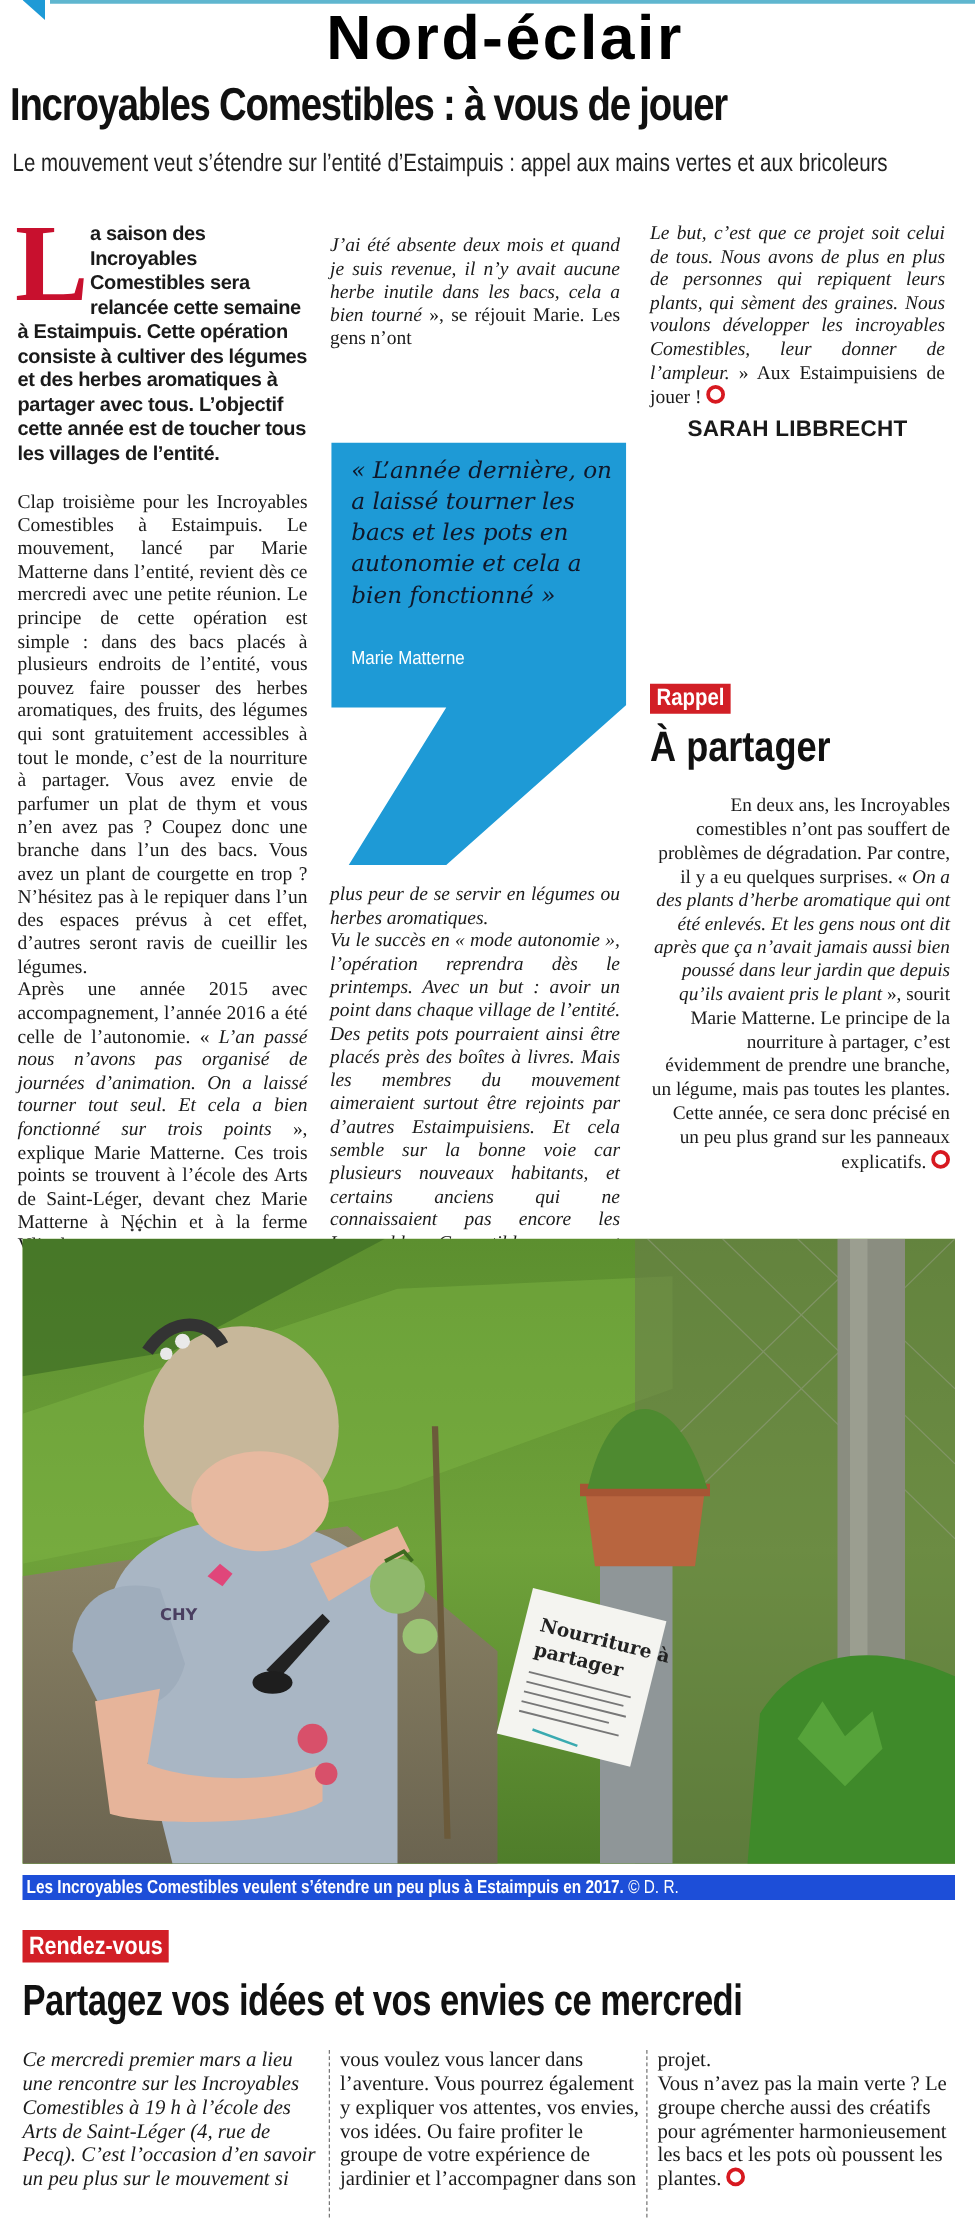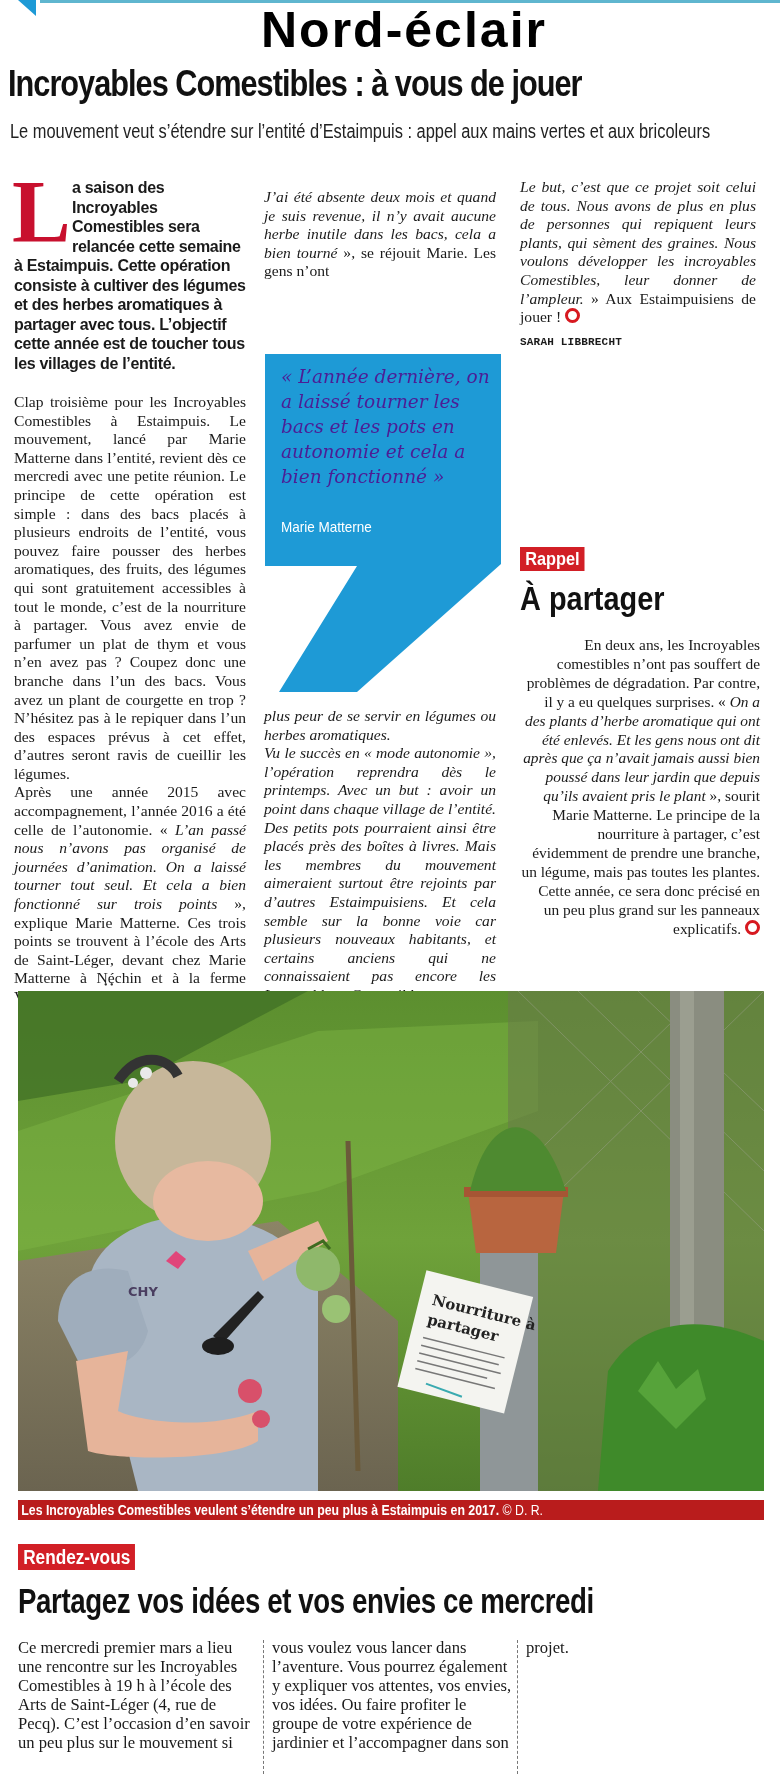--- a/index.html
+++ b/index.html
@@ -34,62 +34,62 @@
 
   #lead { position: relative; font-family: "Liberation Sans", "DejaVu Sans", sans-serif;
     font-weight: bold; font-size: 16px; line-height: 19.5px; text-align: left; color: #1a1a1a;
     letter-spacing: -0.3px; }
   #dropcap { float: left; width: 48px; height: 58px; margin: 4px 10px 0 0; position: relative; }
   #dropcap span { position: absolute; left: -2px; top: -14px; font-family: "Liberation Serif", "DejaVu Serif", serif;
     font-size: 88px; line-height: 88px; color: #c8102e; }
 
   #body1 { margin-top: 20px !important; }
 
-  .byline { font-family: Liberation Mono, monospace; font-weight: bold;
-    font-size: 11px; text-align: left; letter-spacing: 0.2px; margin-top: 6px !important; }
+  .byline { font-family: Liberation Sans, sans-serif; font-weight: bold;
+    font-size: 18px; text-align: center; letter-spacing: 0.2px; margin-top: 6px !important; }
 
   .end-dot { display: inline-block; width: 9px; height: 9px; border: 3px solid #d71920; border-radius: 50%;
     vertical-align: -1px; margin-left: 4px; background: #fff; }
 
   
   #pullquote { position: absolute; left: 265px; top: 354px; width: 236px; height: 338px; }
   #pullquote svg { position: absolute; left: 0; top: 0; }
   #pq-text { position: absolute; left: 16px; top: 10px; width: 215px;
     font-family: "DejaVu Serif", "Liberation Serif", serif; font-style: italic;
-    font-size: 18.5px; line-height: 25px; color: #4c1d95; }
+    font-size: 18.5px; line-height: 25px; color: #0f172a; }
   #pq-author { position: absolute; left: 16px; top: 164px; font-family: "Liberation Sans", "DejaVu Sans", sans-serif;
     font-size: 15px; color: #ffffff; transform: scaleX(0.9); transform-origin: left top; }
 
   
   .tag { position: absolute; background: #d21f26; color: #fff; font-family: "Liberation Sans", "DejaVu Sans", sans-serif;
     font-weight: bold; padding: 0 6px; line-height: 24px; font-size: 19px; transform: scaleX(0.86); transform-origin: left top; }
   #rappel-tag { left: 520px; top: 547px; }
   #rappel-title { position: absolute; left: 520px; top: 578px; font-family: "Liberation Sans", "DejaVu Sans", sans-serif;
     font-weight: bold; font-size: 34px; line-height: 40px; color: #111; transform: scaleX(0.85); transform-origin: left top; }
   #col-rappel { left: 520px; top: 636px; width: 240px; text-align: right; font-size: 15.4px; line-height: 18.9px; }
 
   .dots { position: absolute; left: 104px; top: 979px; font-size: 10px; color: #333; }
 
   
   #photo { position: absolute; left: 18px; top: 991px; width: 746px; height: 500px; overflow: hidden; background: #6f9a3e; }
   #photo svg { position: absolute; left: 0; top: 0; }
-  #caption { position: absolute; left: 18px; top: 1500px; width: 746px; height: 20px; background: #b91c1c;
+  #caption { position: absolute; left: 18px; top: 1500px; width: 746px; height: 20px; background: #1d4ed8;
     color: #fff; font-family: "Liberation Sans", "DejaVu Sans", sans-serif; font-size: 15px; line-height: 20px; white-space: nowrap; overflow: hidden; }
   #caption .inner { display: inline-block; padding-left: 4px; transform: scaleX(0.82); transform-origin: left top; }
   #caption b { font-weight: bold; }
 
   
   #rdv-tag { left: 18px; top: 1544px; font-size: 20px; line-height: 26px; }
   #rdv-title { position: absolute; left: 18px; top: 1580px; font-family: "Liberation Sans", "DejaVu Sans", sans-serif;
     font-weight: bold; font-size: 35px; line-height: 42px; color: #111; white-space: nowrap;
     transform: scaleX(0.79); transform-origin: left top; letter-spacing: -0.5px; }
 
   .bcol { position: absolute; top: 1638px; font-family: "Liberation Serif", "DejaVu Serif", serif;
     font-size: 16.6px; line-height: 19.1px; color: #1a1a1a; text-align: left; }
-  #bcol1 { left: 18px; width: 240px; }
+  #bcol1 { left: 18px; width: 240px; font-style: italic; }
   #bcol2 { left: 272px; width: 244px; }
   #bcol3 { left: 526px; width: 240px; }
   .vrule { position: absolute; top: 1640px; height: 134px; width: 0; border-left: 1px dashed #777; }
   #vr1 { left: 263px; }
   #vr2 { left: 517px; }
 </style>
 </head>
 <body>
 
 <div id="top-rule"></div>
@@ -217,13 +217,14 @@
 
 <div id="rdv-tag" class="tag">Rendez-vous</div>
 <div id="rdv-title">Partagez vos idées et vos envies ce mercredi</div>
 
 <div id="bcol1" class="bcol">Ce mercredi premier mars a lieu une rencontre sur les Incroyables Comestibles à 19 h à l’école des Arts de Saint-Léger (4, rue de Pecq). C’est l’occasion d’en savoir un peu plus sur le mouvement si</div>
 <div id="vr1" class="vrule"></div>
 <div id="bcol2" class="bcol">vous voulez vous lancer dans l’aventure. Vous pourrez également y expliquer vos attentes, vos envies, vos idées. Ou faire profiter le groupe de votre expérience de jardinier et l’accompagner dans son</div>
 <div id="vr2" class="vrule"></div>
 <div id="bcol3" class="bcol">
   <div>projet.</div>
+  <div><span>Vous n’avez pas la main verte ? Le groupe cherche aussi des créatifs pour agrémenter harmonieusement les bacs et les pots où poussent les plantes.</span><span class="end-dot"></span></div>
 </div>
 
 </body></html>

